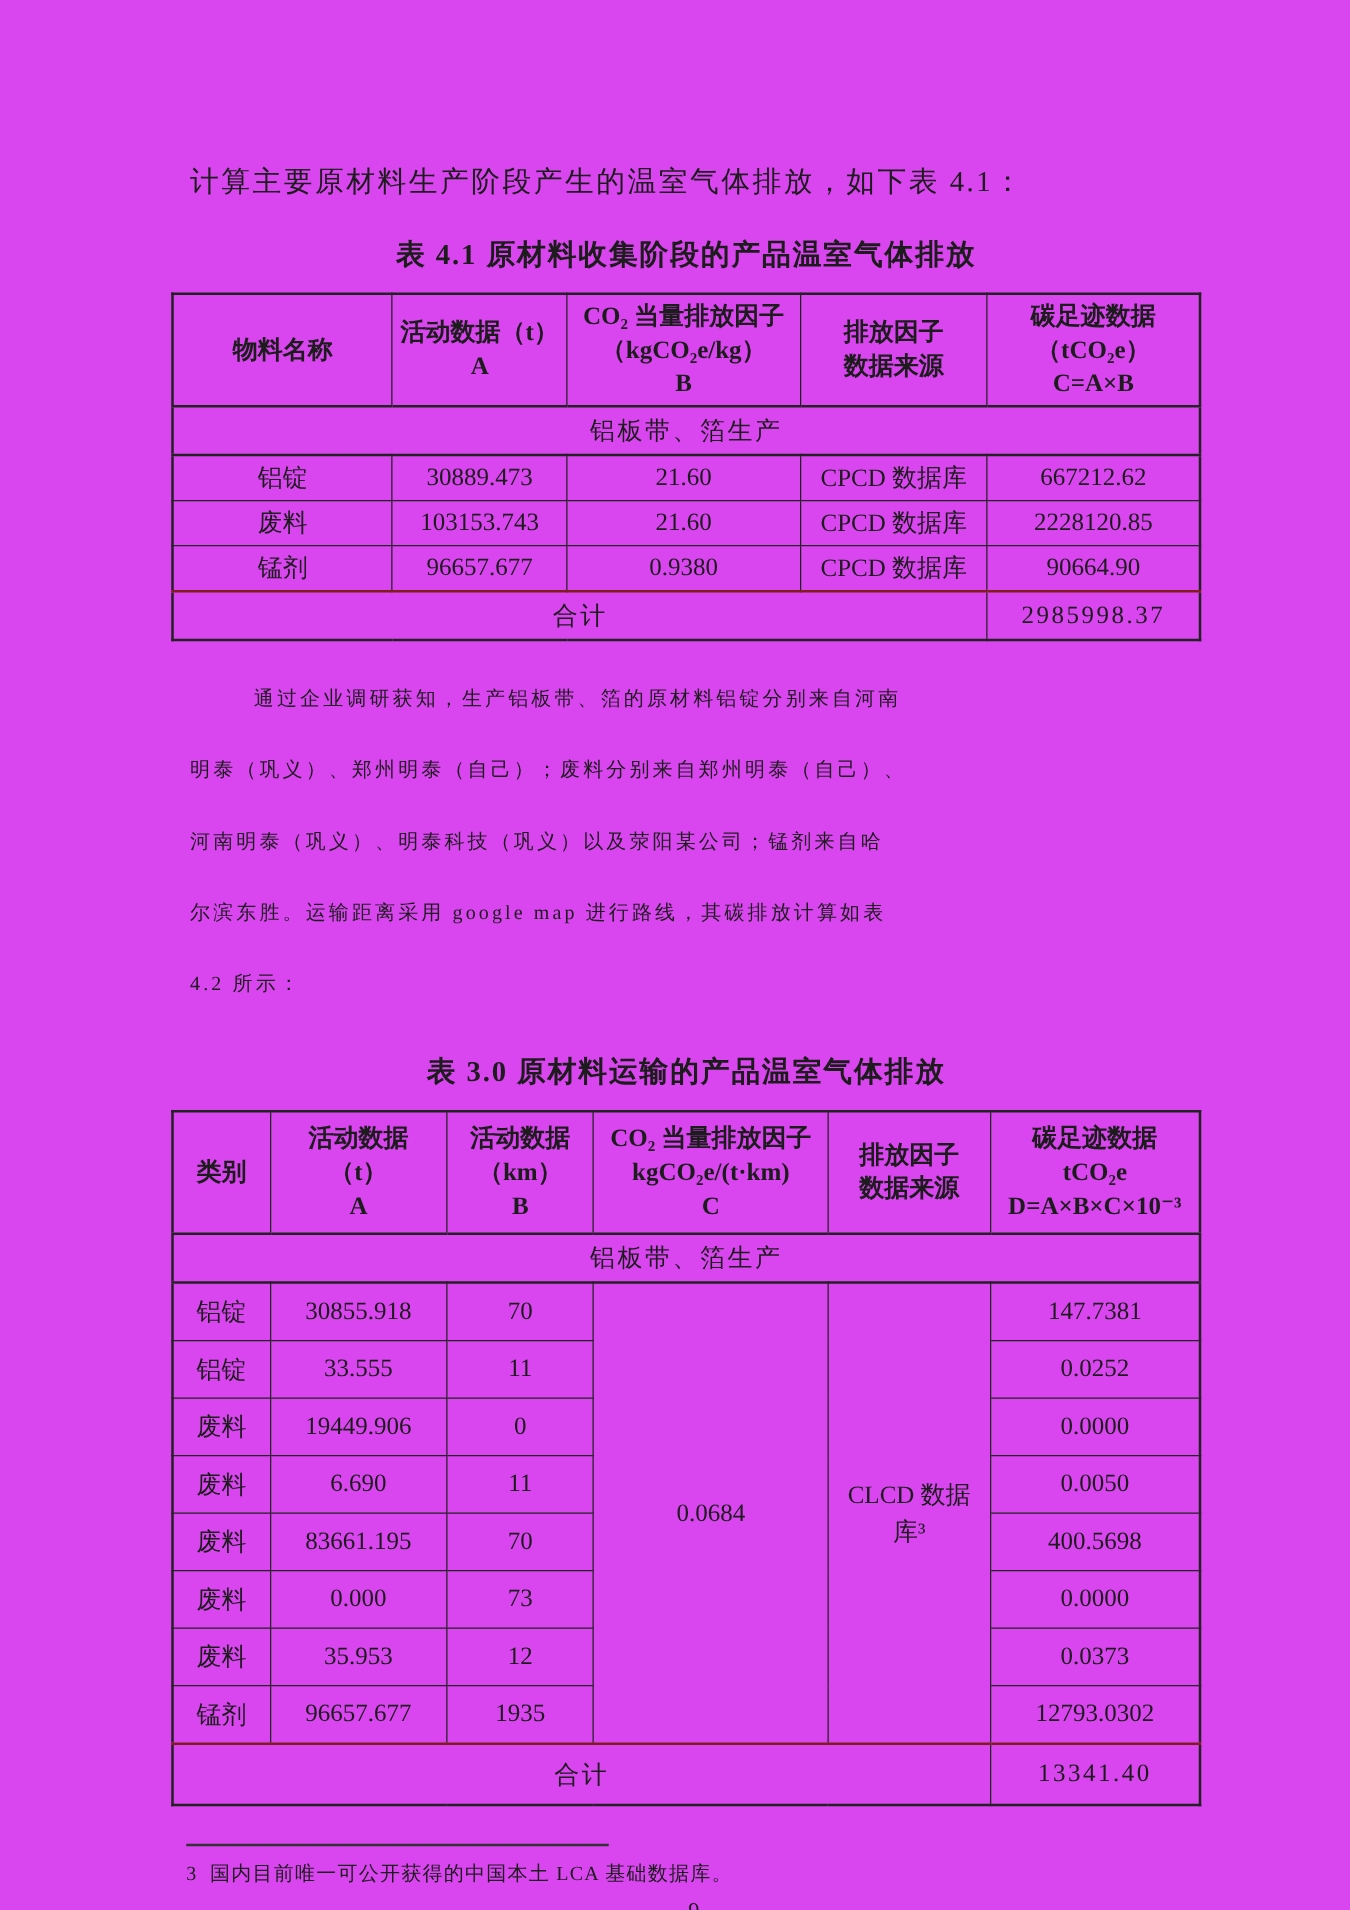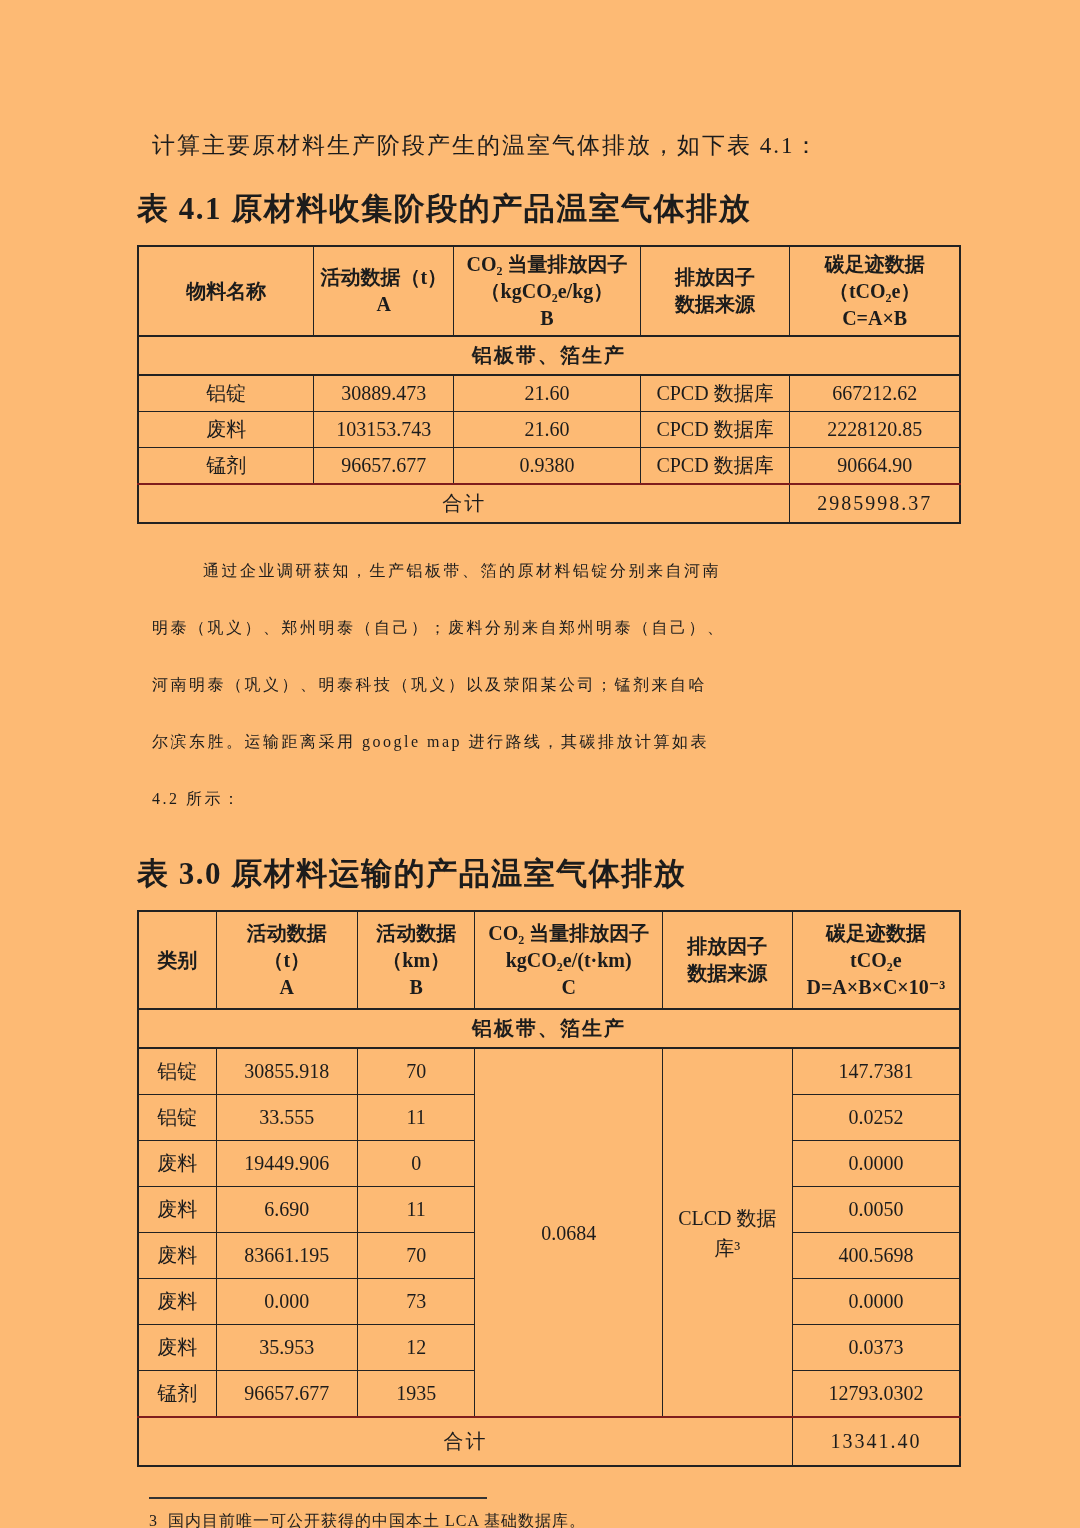--- a/index.html
+++ b/index.html
@@ -1,35 +1,36 @@
 <!DOCTYPE html>
 <html><head>
 <meta charset="utf-8">
 <style>
   html, body { margin: 0; padding: 0; background: #ffffff; }
   .page {
     position: relative;
     width: 1080px;
     height: 1528px;
-    background: #fdba74;
+    background: #d946ef;
     font-family: "Liberation Serif", "DejaVu Serif", serif;
     color: #1c1c1c;
     overflow: hidden;
     box-sizing: border-box;
     padding: 130px 119px 0 137px;
   }
   .intro {
     margin: 0 0 0 15px;
     font-size: 23px;
     letter-spacing: 2px;
     line-height: 32px;
   }
   .tbl-title {
     margin: 26px 0 15px 0;
-    font-size: 31px;
+    text-align: center;
+    font-size: 23px;
     font-weight: bold;
     letter-spacing: 1.5px;
   }
   table {
     width: 100%;
     border-collapse: collapse;
     table-layout: fixed;
     border: 2px solid #222222;
   }
   th, td {
@@ -42,21 +43,21 @@
   }
   thead th {
     font-weight: bold;
     white-space: pre-line;
     line-height: 27px;
     border-bottom: 2px solid #222222;
   }
   .t1 thead th { height: 84px; }
   .t2 thead th { height: 92px; }
   tr.section td {
-    font-weight: bold;
+    font-weight: normal;
     height: 33px;
     border-top: 2px solid #222222;
     border-bottom: 2px solid #222222;
     letter-spacing: 2px;
   }
   .t1 tr.datarow td { height: 31px; }
   .t2 tr.datarow td { height: 41px; }
   tr.total td {
     border-top: 2px solid #7f1d1d;
     font-weight: normal;

